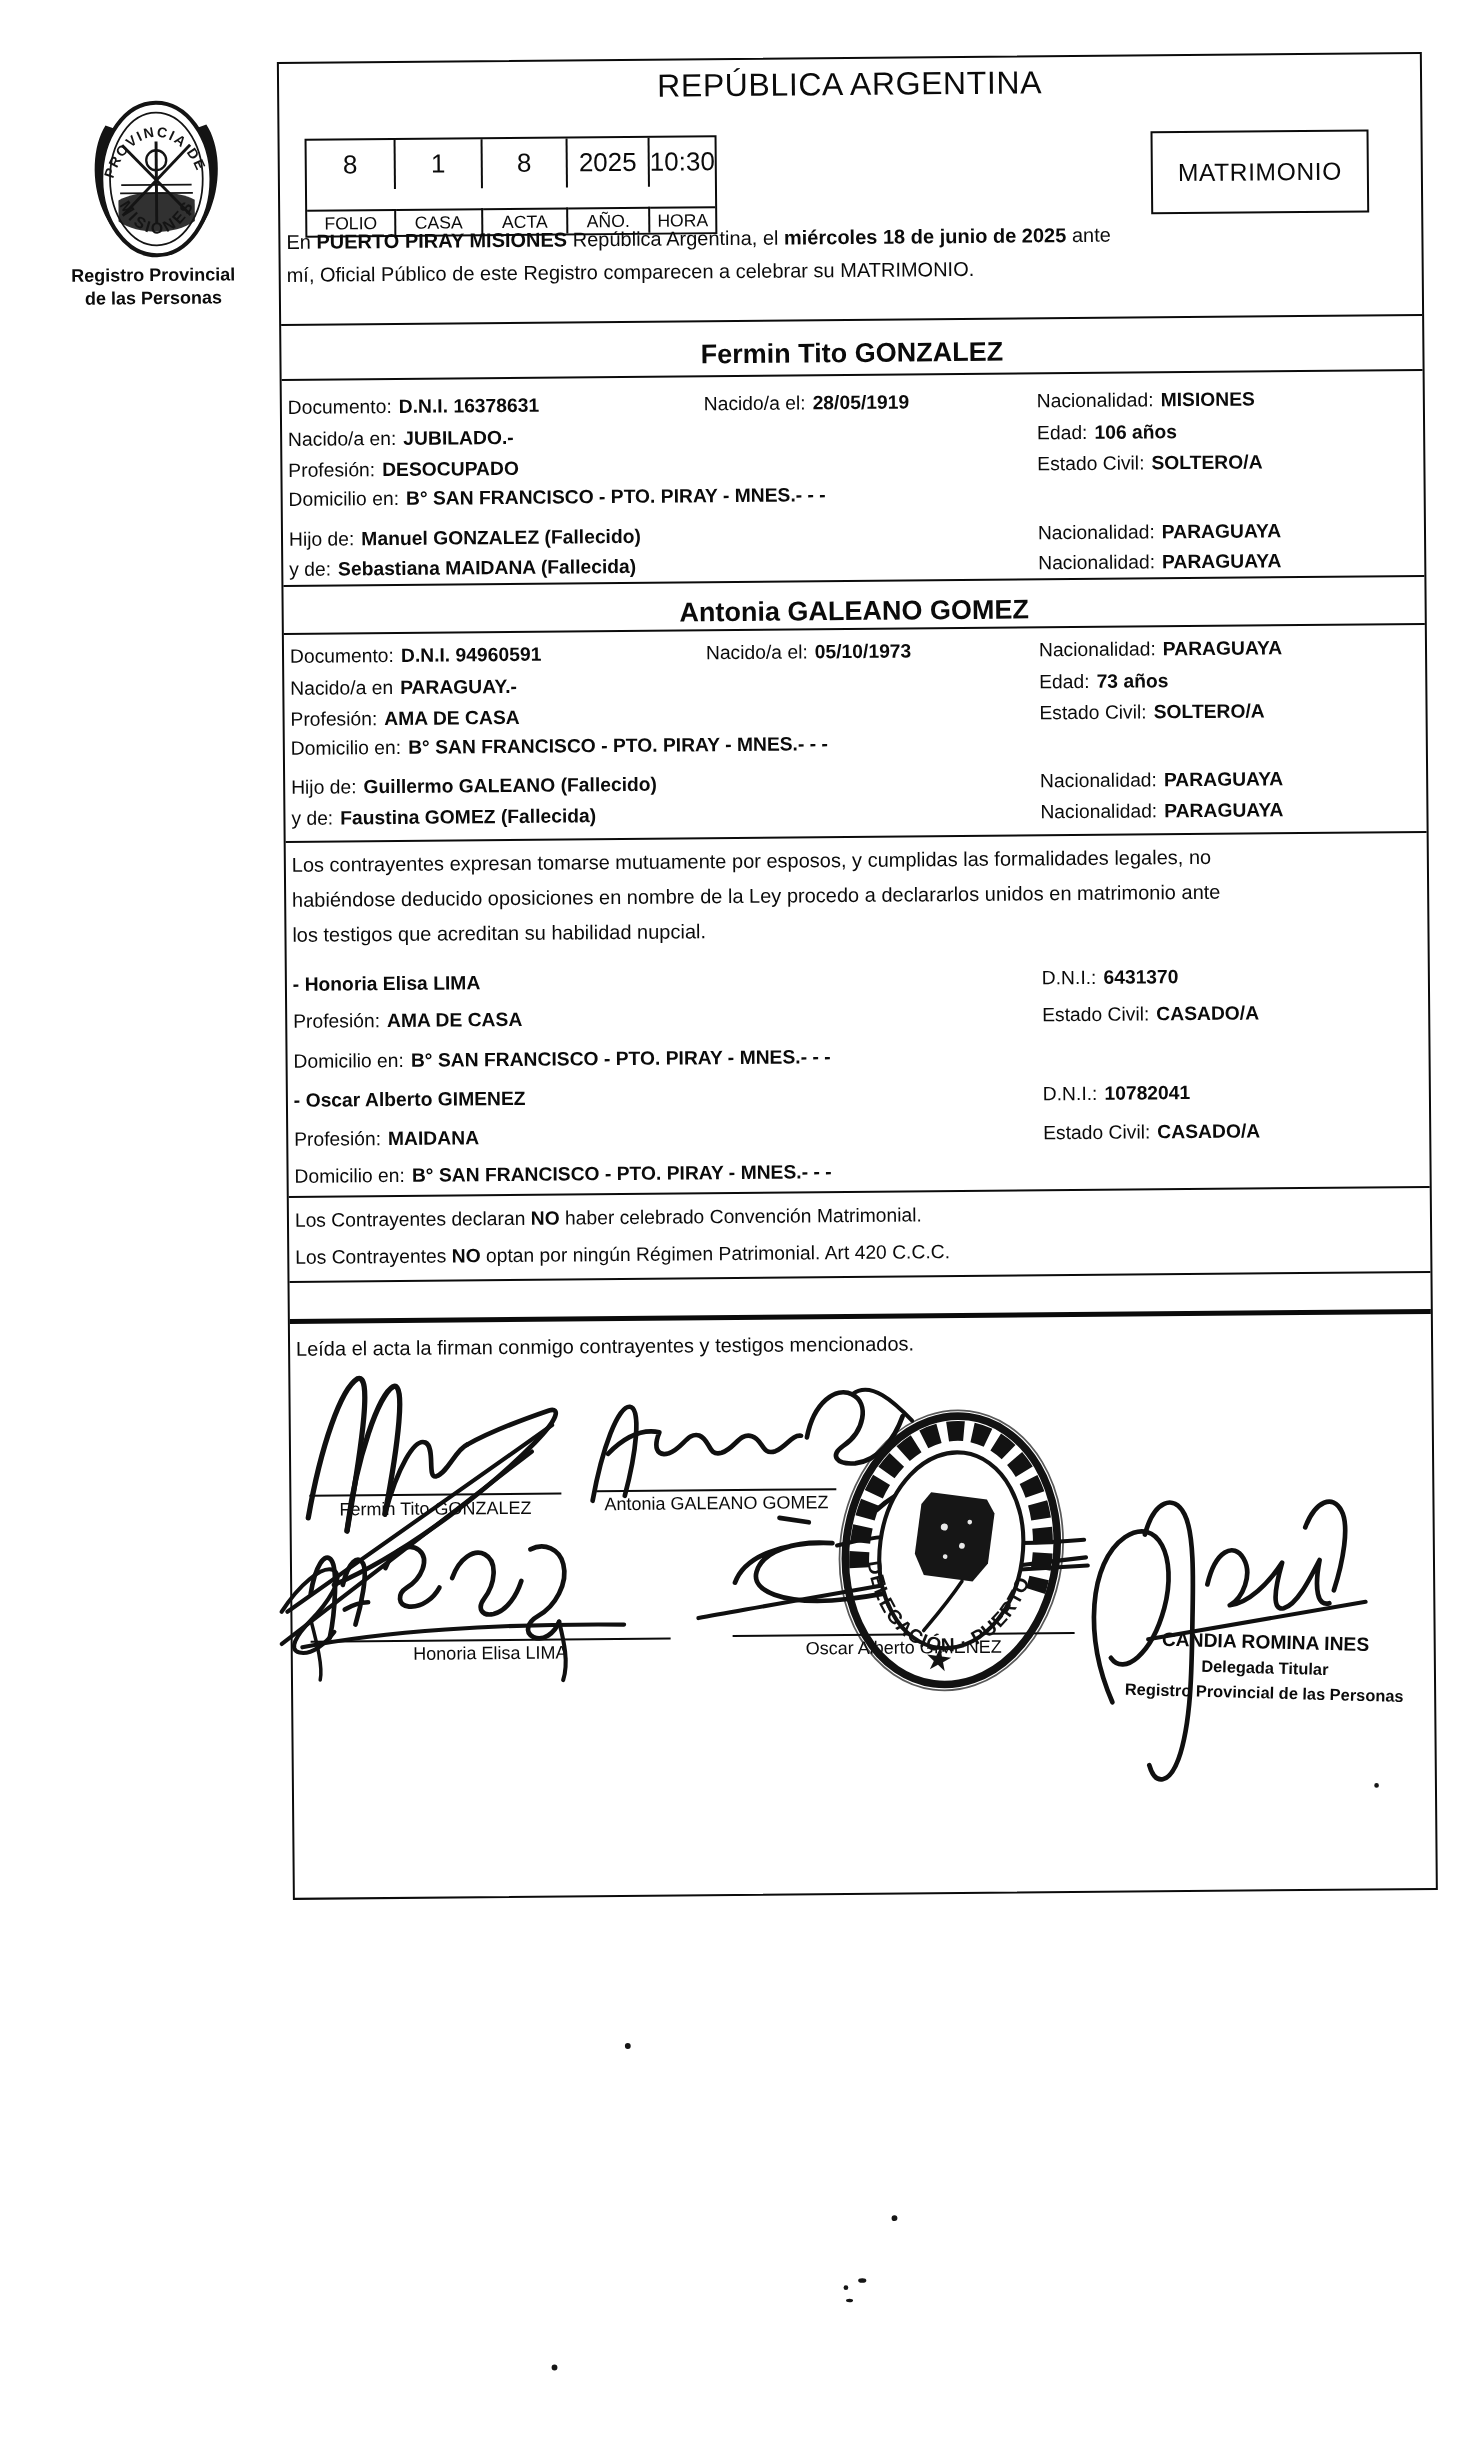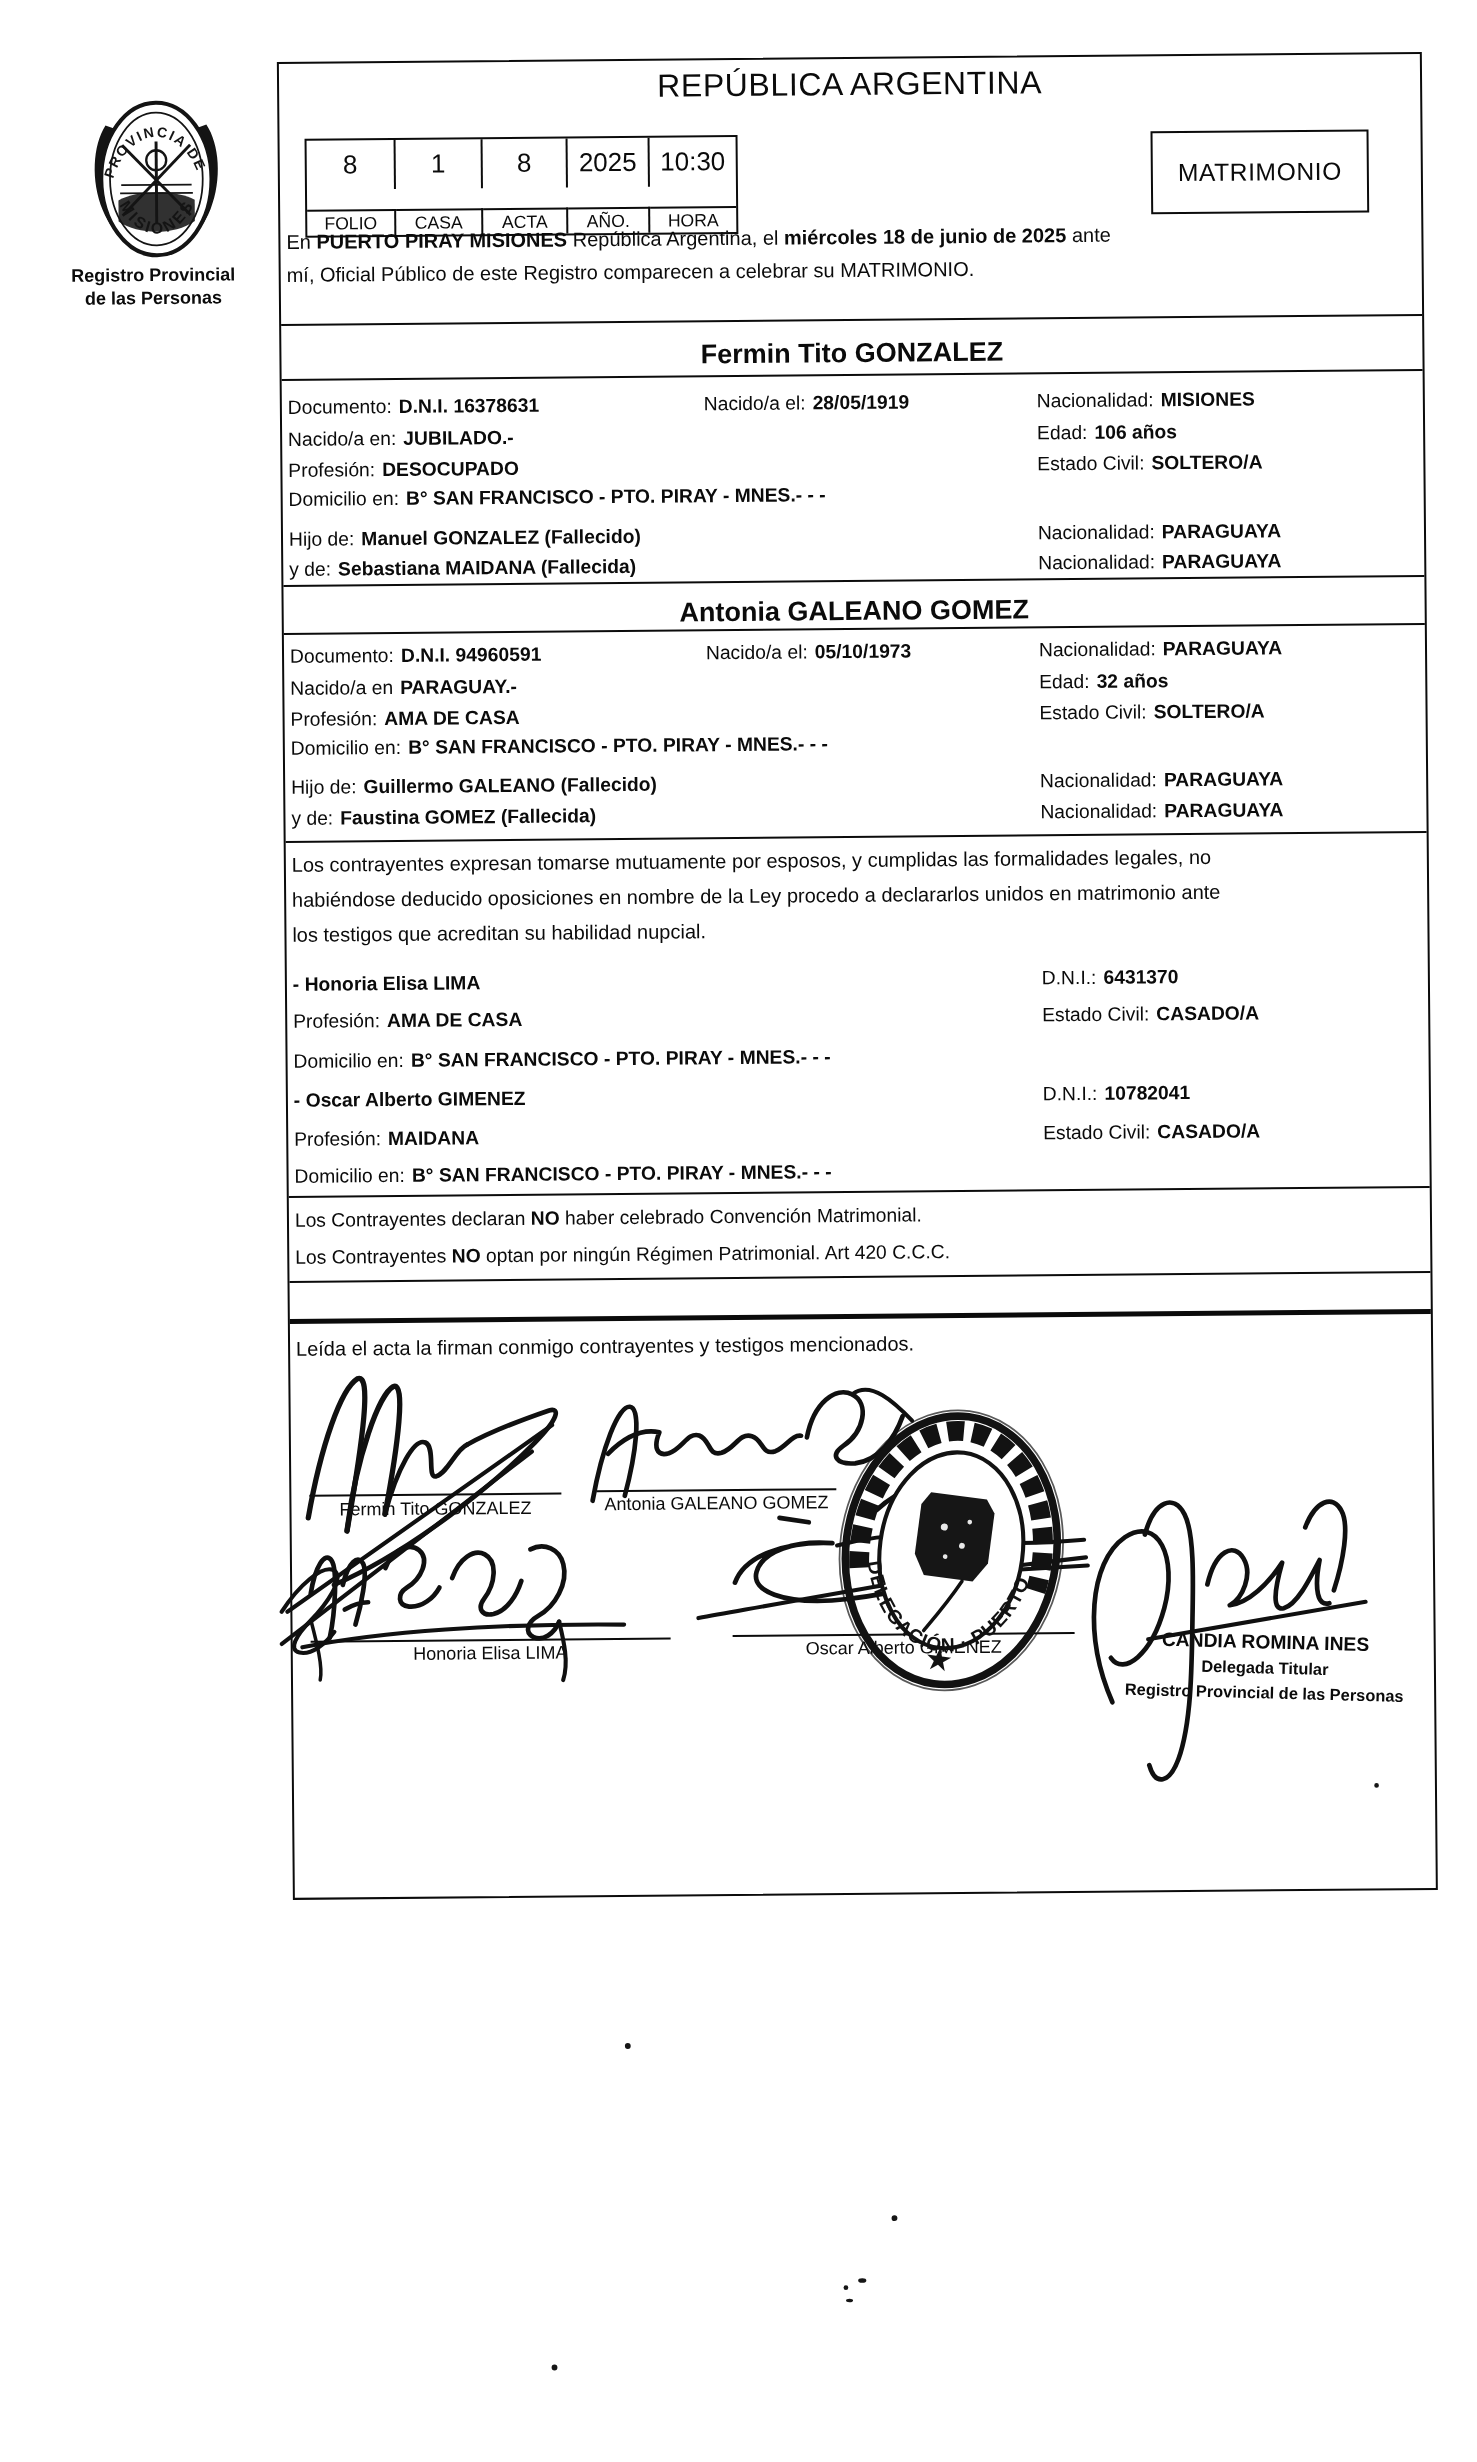--- a/index.html
+++ b/index.html
@@ -28,21 +28,21 @@
              font-size:32px;letter-spacing:0.6px;}
 
   
   #reg{position:absolute;left:25px;top:75px;border:2.3px solid #0b0b0b;display:inline-block;}
   .reg-row{display:flex;}
   .reg-cell{display:flex;align-items:center;justify-content:center;box-sizing:border-box;
             border-right:2.3px solid #0b0b0b;}
   .reg-cell:last-child{border-right:none;}
   .reg-val{height:49px;font-size:26px;}
   .reg-lab{height:26px;font-size:17.6px;border-top:2.3px solid #0b0b0b;margin-top:20px;}
-  .w1{width:89px}.w2{width:87px}.w3{width:85px}.w4{width:82px}.w5{width:86px}
+  .w1{width:89px}.w2{width:87px}.w3{width:85px}.w4{width:82px}.w5{width:65px}
 
   #type-box{position:absolute;left:871px;top:75px;width:218px;height:83px;
             border:2.9px solid #0b0b0b;box-sizing:border-box;display:flex;align-items:center;
             justify-content:center;font-size:24.6px;letter-spacing:0.6px;}
 
   .intro{position:absolute;left:5.9px;top:162px;width:1135px;font-size:20px;line-height:33px;white-space:nowrap;}
   .intro b{font-weight:700;}
 
   .person-name{position:absolute;left:0;width:100%;text-align:center;font-weight:700;
                font-size:27px;border-bottom:2.3px solid #0b0b0b;box-sizing:border-box;height:42px;line-height:39px;}
@@ -163,21 +163,21 @@
 
     <div class="sec" id="sec-bride"></div>
     <div class="person-name" id="bride-name">Antonia GALEANO GOMEZ</div>
     <div class="row" style="top:579px">
       <span class="lab">Documento:</span><span class="val">D.N.I. 94960591</span>
       <span class="col-mid"><span class="lab">Nacido/a el:</span><span class="val">05/10/1973</span></span>
       <span class="col-right"><span class="lab">Nacionalidad:</span><span class="val">PARAGUAYA</span></span>
     </div>
     <div class="row" style="top:611px">
       <span class="lab">Nacido/a en</span><span class="val">PARAGUAY.-</span>
-      <span class="col-right"><span class="lab">Edad:</span><span class="val">32 años</span></span>
+      <span class="col-right"><span class="lab">Edad:</span><span class="val">73 años</span></span>
     </div>
     <div class="row" style="top:642px">
       <span class="lab">Profesión:</span><span class="val">AMA DE CASA</span>
       <span class="col-right"><span class="lab">Estado Civil:</span><span class="val">SOLTERO/A</span></span>
     </div>
     <div class="row" style="top:671px">
       <span class="lab">Domicilio en:</span><span class="val">B° SAN FRANCISCO - PTO. PIRAY - MNES.- - -</span>
     </div>
     <div class="row" style="top:710px">
       <span class="lab">Hijo de:</span><span class="val">Guillermo GALEANO (Fallecido)</span>

